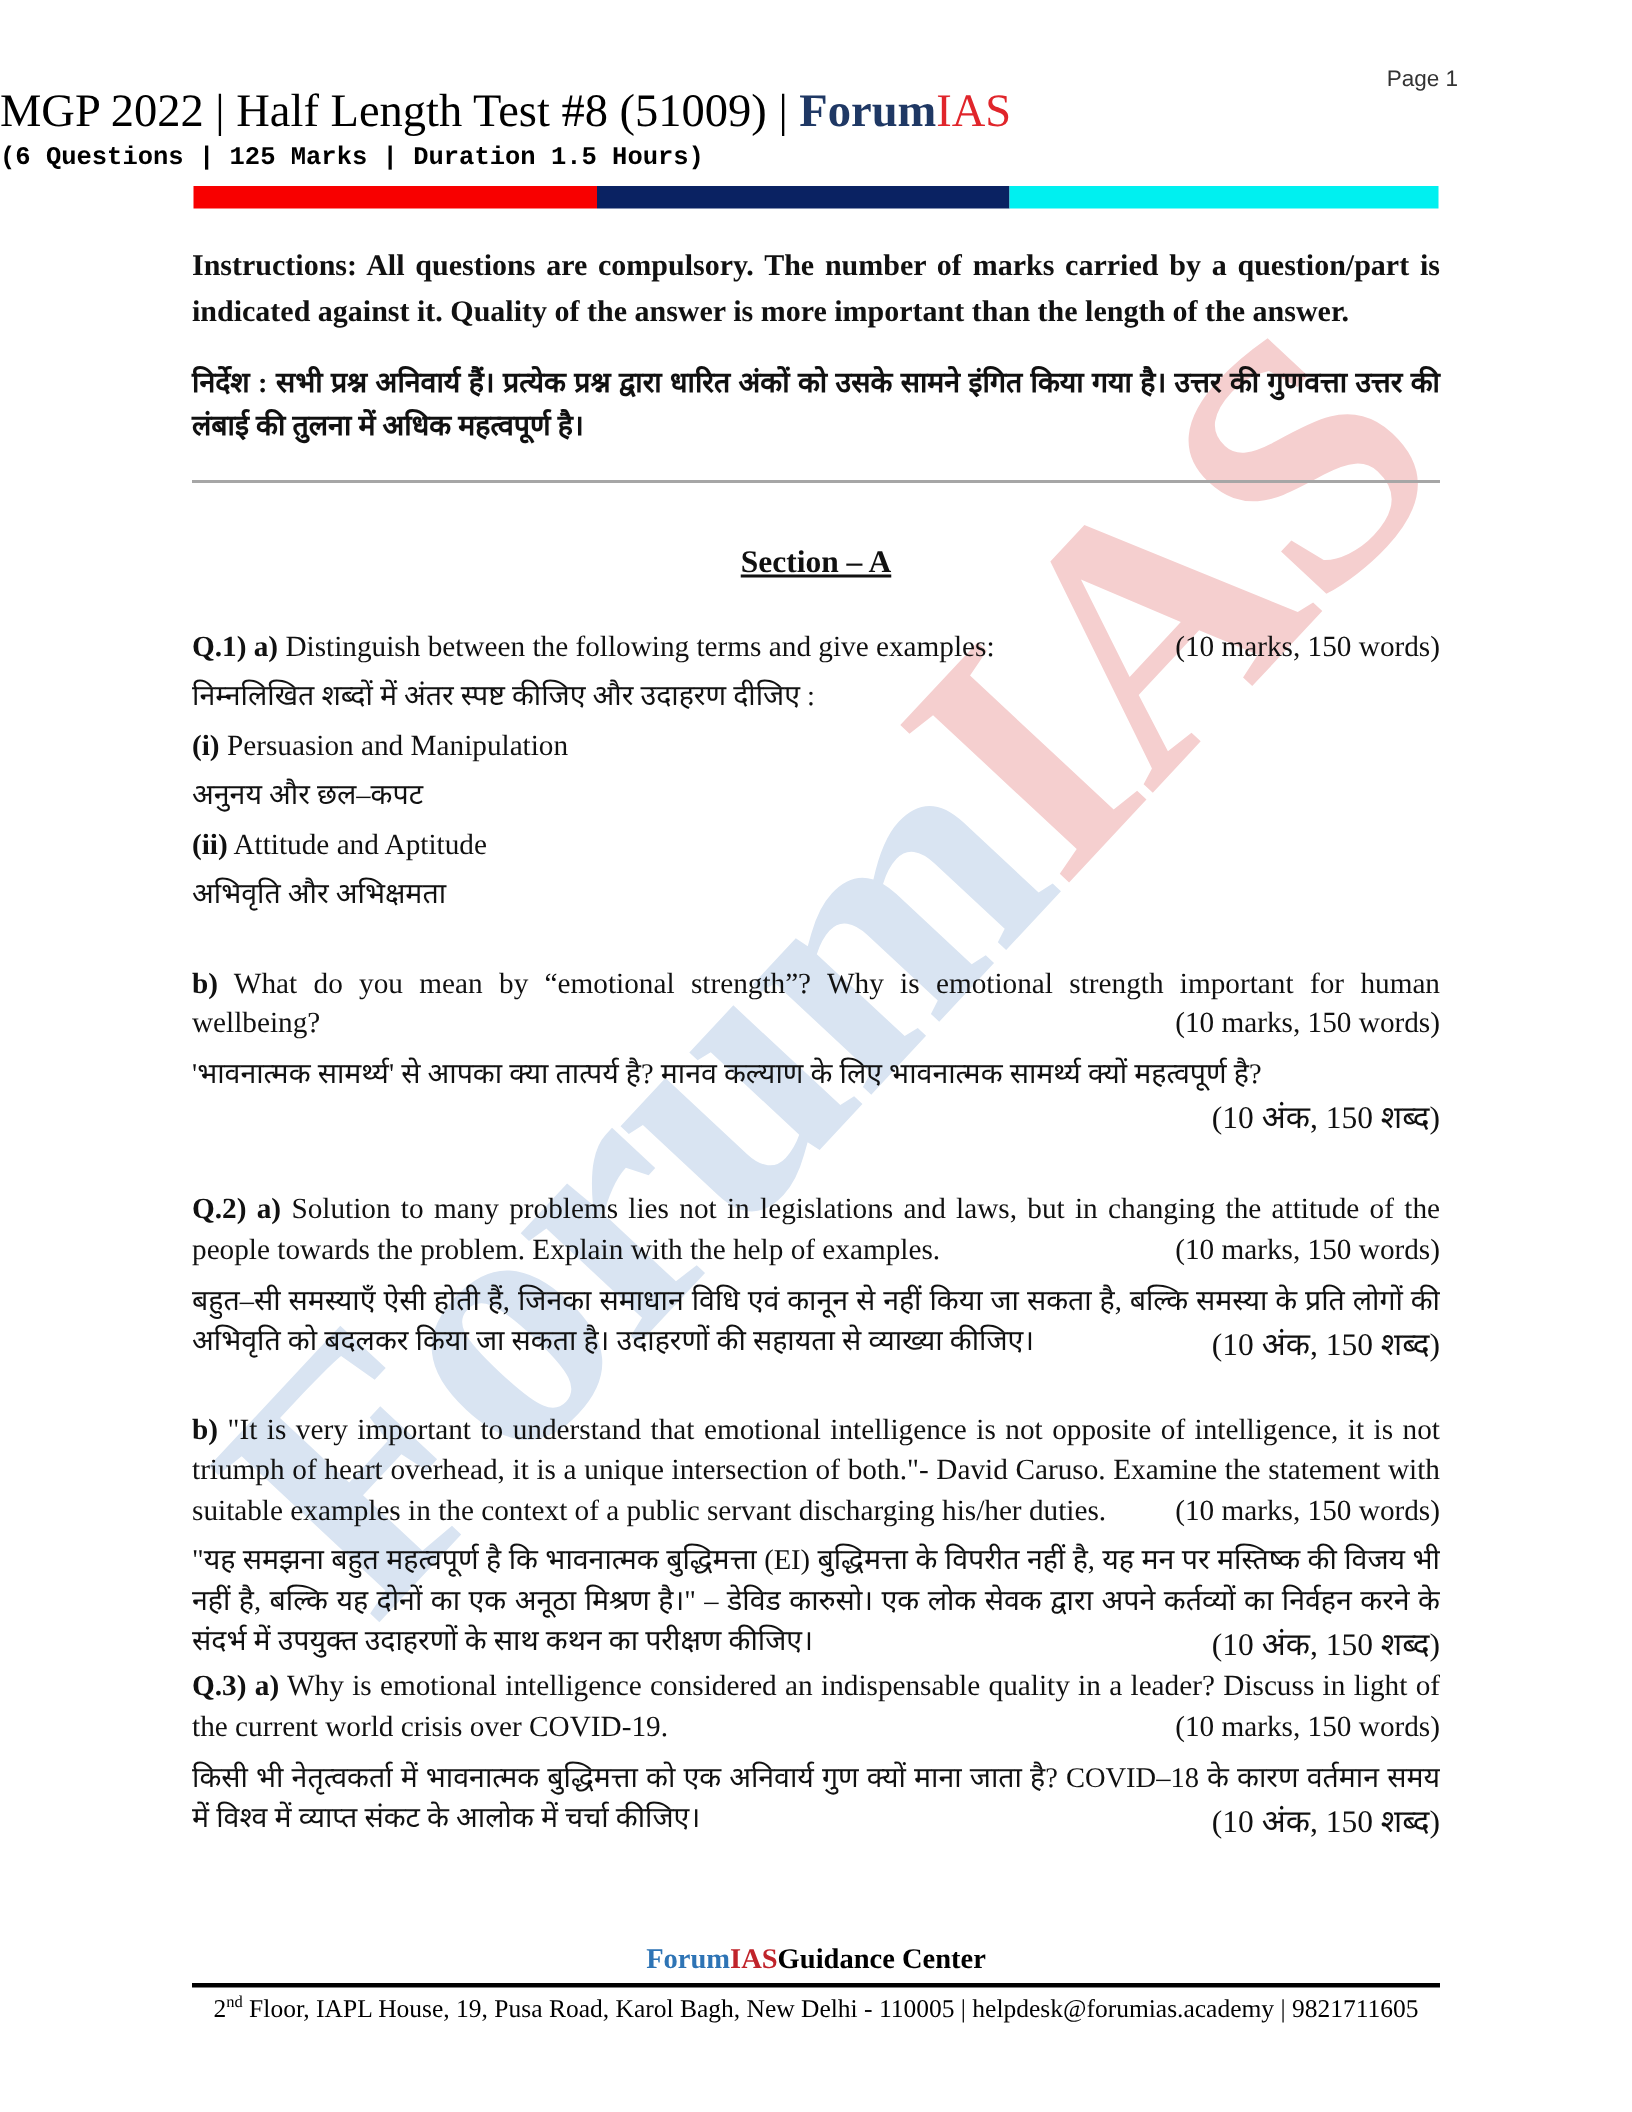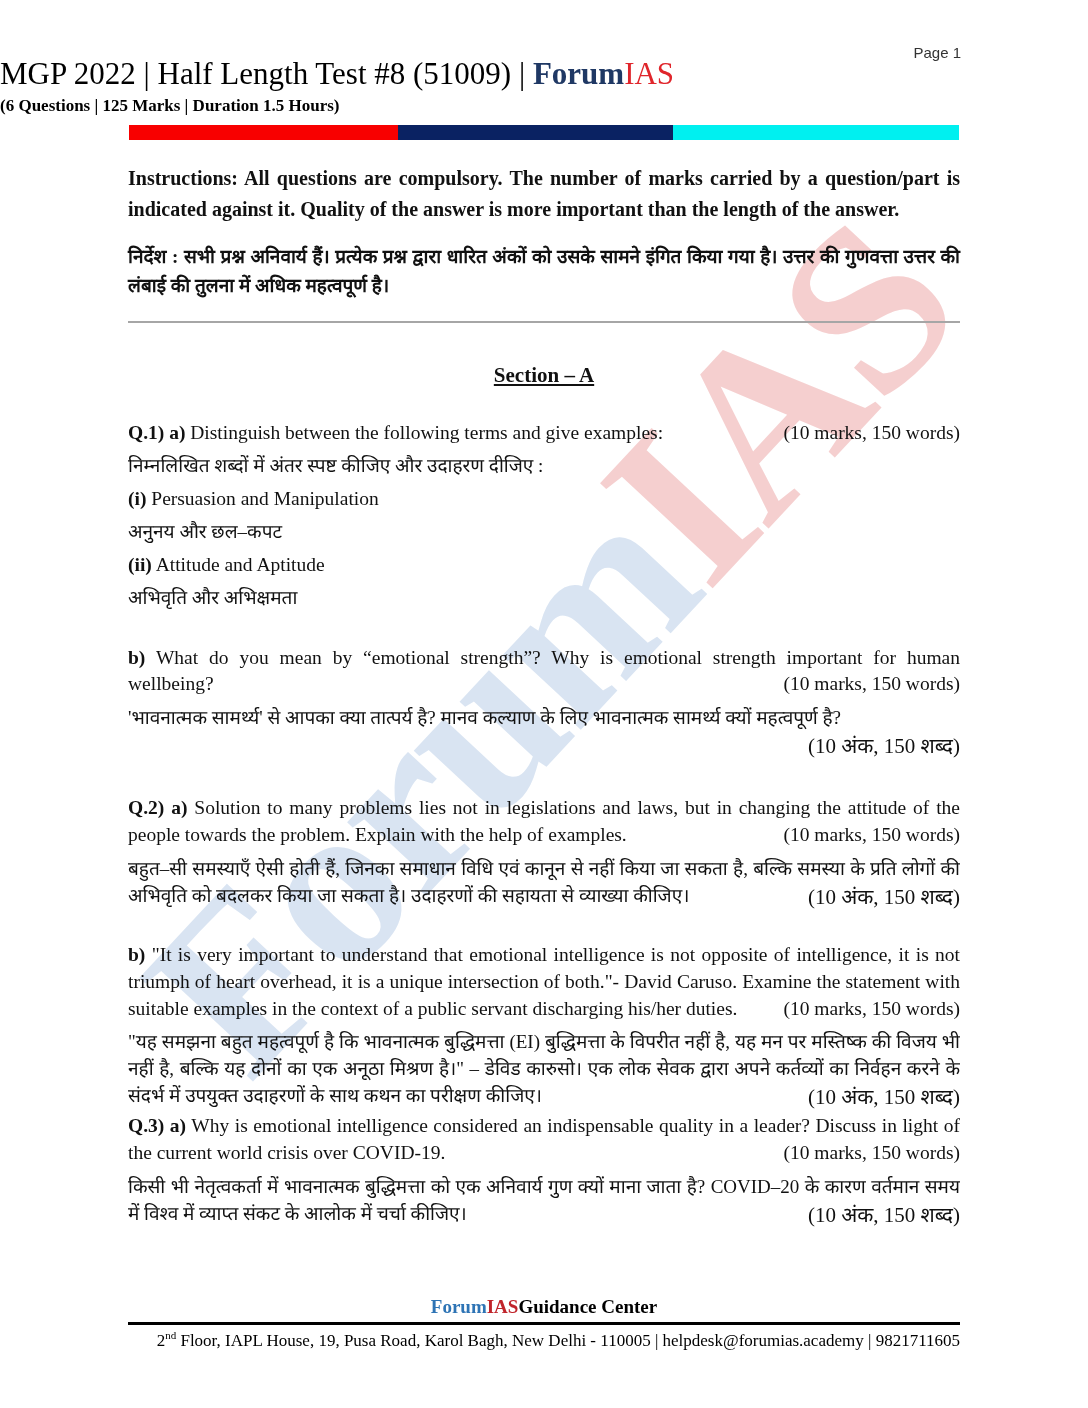--- a/index.html
+++ b/index.html
@@ -21,30 +21,30 @@
     letter-spacing:-4px;
     white-space:nowrap;
     z-index:0;
     user-select:none;
     font-family:"Liberation Serif", serif;
   }
   .wm-forum{color:#D9E4F2;}
   .wm-ias{color:#F5CFCF;}
 
   .page-number{
-    position:absolute;top:44px;right:127px;
+    position:absolute;top:44px;right:116px;
     font-family:"Liberation Sans", sans-serif;
     font-size:15px;color:#333;z-index:1;
   }
   .header{position:relative;z-index:1;padding-top:56px;text-align:left;}
   .title{margin:0;font-size:31px;font-weight:normal;color:#000;}
   .brand-forum{color:#1F3864;font-weight:bold;}
   .brand-ias{color:#E0252B;}
   .subtitle{
-    font-family:Liberation Serif, serif;
+    font-family:Liberation Mono, monospace;
     font-weight:bold;font-size:17px;color:#000;margin-top:4px;
   }
   .color-bar{display:flex;height:15px;width:830px;margin:9px auto 0;}
   .bar-red{flex:269;background:#F80000;}
   .bar-navy{flex:275;background:#0A2262;}
   .bar-cyan{flex:286;background:#00F0F0;}
 
   .content{position:relative;z-index:1;width:832px;margin:0 auto;}
   .instructions-en{
     font-weight:bold;font-size:20px;line-height:1.55;
@@ -75,21 +75,21 @@
   .mt-q1b{margin-top:33px;}
   .mt-q2a{margin-top:33px;}
   .mt-q2b{margin-top:29px;}
   .mt-q3a{}
 
   .footer{position:absolute;left:128px;width:832px;top:1296px;z-index:1;}
   .footer-brand{text-align:center;font-size:19px;font-weight:bold;color:#000;}
   .f-forum{color:#2E74B5;}
   .f-ias{color:#C0242B;}
   .footer-rule{border:none;border-top:3px solid #000;margin:4px 0 4px;}
-  .footer-address{text-align:right;font-size:17px;color:#000;}
+  .footer-address{text-align:center;font-size:17px;color:#000;}
   .footer-address sup{font-size:11px;}
 </style>
 </head>
 <body>
 
 <div class="watermark"><span class="wm-forum">Forum</span><span class="wm-ias">IAS</span></div>
 
 <div class="page-number">Page 1</div>
 
 <div class="header">
@@ -130,21 +130,21 @@
     <p class="q-hi"><span>बहुत–सी समस्याएँ ऐसी होती हैं, जिनका समाधान विधि एवं कानून से नहीं किया जा सकता है, बल्कि समस्या के प्रति लोगों की अभिवृति को बदलकर किया जा सकता है। उदाहरणों की सहायता से व्याख्या कीजिए।</span> <span class="marks-hi">(10 अंक, 150 शब्द)</span></p>
   </div>
 
   <div class="q-block mt-q2b">
     <p class="q-en"><b class="q-label">b)</b> <span>"It is very important to understand that emotional intelligence is not opposite of intelligence, it is not triumph of heart overhead, it is a unique intersection of both."- David Caruso. Examine the statement with suitable examples in the context of a public servant discharging his/her duties.</span> <span class="marks">(10 marks, 150 words)</span></p>
     <p class="q-hi"><span>"यह समझना बहुत महत्वपूर्ण है कि भावनात्मक बुद्धिमत्ता (EI) बुद्धिमत्ता के विपरीत नहीं है, यह मन पर मस्तिष्क की विजय भी नहीं है, बल्कि यह दोनों का एक अनूठा मिश्रण है।" – डेविड कारुसो। एक लोक सेवक द्वारा अपने कर्तव्यों का निर्वहन करने के संदर्भ में उपयुक्त उदाहरणों के साथ कथन का परीक्षण कीजिए।</span> <span class="marks-hi">(10 अंक, 150 शब्द)</span></p>
   </div>
 
   <div class="q-block mt-q3a">
     <p class="q-en"><b class="q-label">Q.3) a)</b> <span>Why is emotional intelligence considered an indispensable quality in a leader? Discuss in light of the current world crisis over COVID-19.</span> <span class="marks">(10 marks, 150 words)</span></p>
-    <p class="q-hi"><span>किसी भी नेतृत्वकर्ता में भावनात्मक बुद्धिमत्ता को एक अनिवार्य गुण क्यों माना जाता है? COVID–20 के कारण वर्तमान समय में विश्व में व्याप्त संकट के आलोक में चर्चा कीजिए।</span> <span class="marks-hi">(10 अंक, 150 शब्द)</span></p>
+    <p class="q-hi"><span>किसी भी नेतृत्वकर्ता में भावनात्मक बुद्धिमत्ता को एक अनिवार्य गुण क्यों माना जाता है? COVID–18 के कारण वर्तमान समय में विश्व में व्याप्त संकट के आलोक में चर्चा कीजिए।</span> <span class="marks-hi">(10 अंक, 150 शब्द)</span></p>
   </div>
 
 </div>
 
 <div class="footer">
   <div class="footer-brand"><span class="f-forum">Forum</span><span class="f-ias">IAS</span><span>Guidance Center</span></div>
   <hr class="footer-rule">
   <div class="footer-address"><span>2</span><sup>nd</sup><span> Floor, IAPL House, 19, Pusa Road, Karol Bagh, New Delhi - 110005 | helpdesk@forumias.academy | 9821711605</span></div>
 </div>
 

